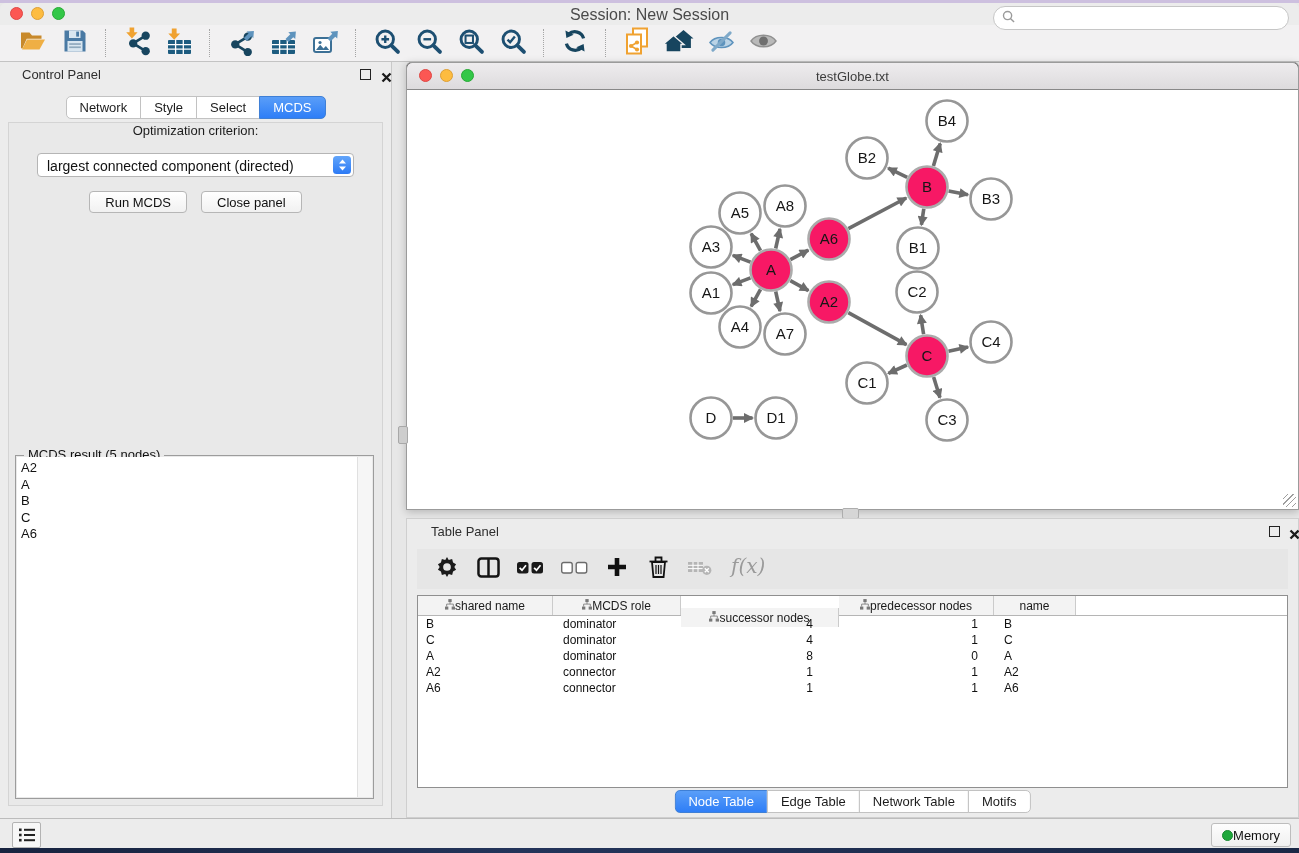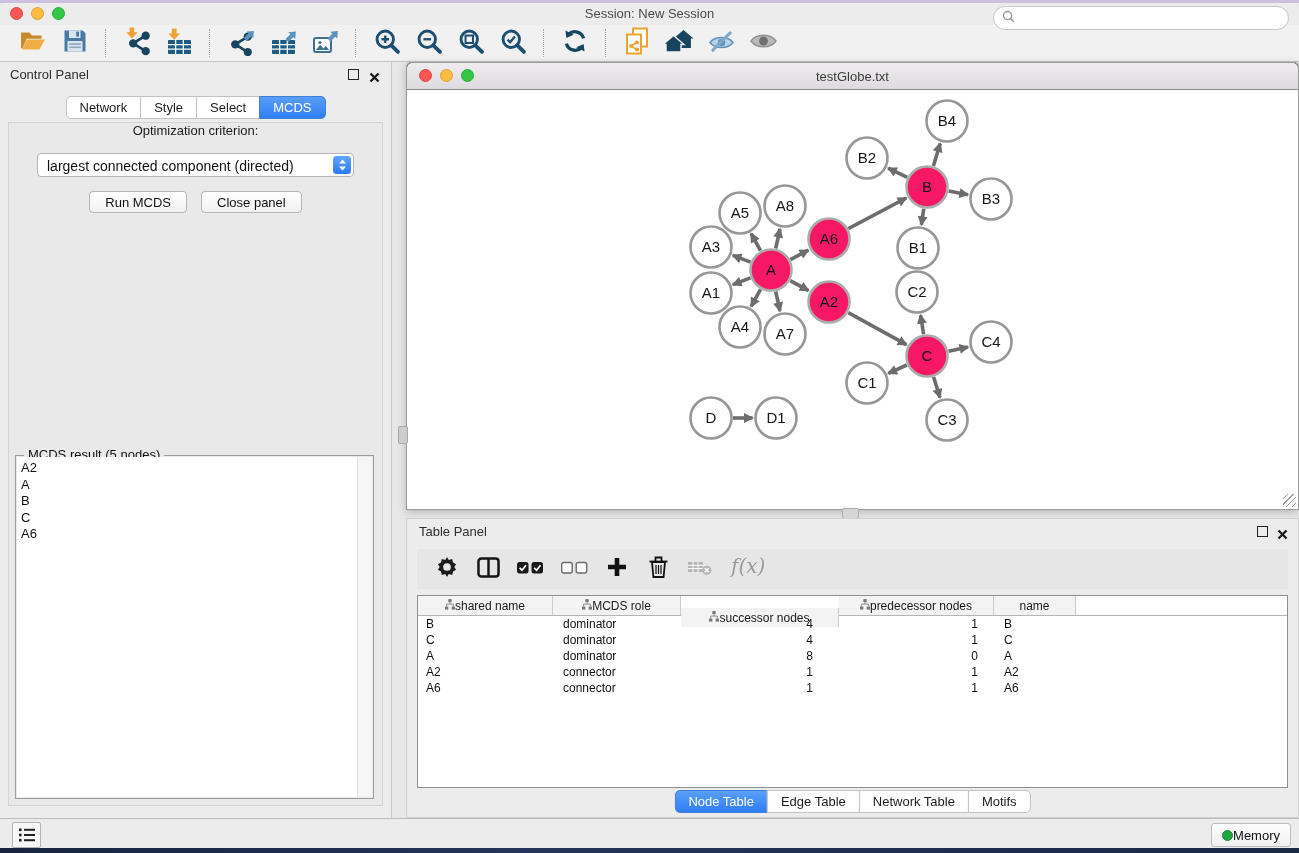--- a/index.html
+++ b/index.html
@@ -8,34 +8,34 @@
        -webkit-font-smoothing:antialiased;}
   
   .top-strip{position:absolute;left:0;top:0;width:100%;height:3px;background:#cdc0df;}
   .titlebar{position:absolute;left:0;top:3px;width:100%;height:22px;background:#ececec;
             border-radius:6px 6px 0 0;}
   .traffic{position:absolute;left:10px;top:4px;display:flex;gap:8px;}
   .light{width:13px;height:13px;border-radius:50%;box-sizing:border-box;}
   .light.red{background:#fc5753;border:1px solid #df4744;}
   .light.yellow{background:#fdbc40;border:1px solid #de9f34;}
   .light.green{background:#33c748;border:1px solid #27aa35;}
-  .win-title{position:absolute;left:0;right:0;top:3px;text-align:center;font-size:13px;color:#4a4a4a;}
+  .win-title{position:absolute;left:0;right:0;top:3px;text-align:center;font-size:16px;color:#4a4a4a;}
   
   .toolbar{position:absolute;left:0;top:25px;width:100%;height:37px;background:#f2f1f2;
            border-bottom:1px solid #c3c3c3;display:flex;align-items:center;padding-left:12px;box-sizing:border-box;}
   .tb-btn{width:42px;height:32px;display:flex;align-items:center;justify-content:center;flex:0 0 auto;}
   .tb-sep{width:1px;height:28px;margin:0 9px;border-left:1px dotted #a5a5a5;flex:0 0 auto;}
   .search-box{position:absolute;right:10px;top:6px;width:296px;height:24px;background:#fff;
               border:1px solid #c6c6c6;border-radius:13px;display:flex;align-items:center;padding:0 8px;box-sizing:border-box;}
   .search-box input{border:none;outline:none;flex:1;font-size:13px;margin-left:6px;background:transparent;font-family:inherit;}
   
   .workspace{position:absolute;left:0;top:62px;width:1299px;height:756px;}
   
   .control-panel{position:absolute;left:0;top:0;width:392px;height:100%;background:#ececec;border-right:1px solid #c9c9c9;box-sizing:border-box;}
-  .panel-header{position:absolute;left:0;top:0;width:100%;height:26px;}
+  .panel-header{position:absolute;left:12px;top:0;width:100%;height:26px;}
   .panel-header .ph-title{position:absolute;left:10px;top:5px;font-size:13px;color:#2e2e2e;}
   .ph-float{position:absolute;right:32px;top:7px;width:11px;height:11px;border:1.6px solid #222;box-sizing:border-box;}
   .ph-close{position:absolute;right:11px;top:7px;width:11px;height:11px;}
   
   .seg{display:flex;}
   .seg .tab{height:21px;line-height:21px;padding:0 13px;background:#fff;border:1px solid #c2c2c2;
             margin-left:-1px;font-size:13px;color:#1c1c1c;white-space:nowrap;}
   .seg .tab:first-child{border-radius:5px 0 0 5px;margin-left:0;}
   .seg .tab:last-child{border-radius:0 5px 5px 0;}
   .seg .tab.active{background:linear-gradient(#5a9ef8,#2e7ef7);border-color:#3e7fd6;color:#fff;}

